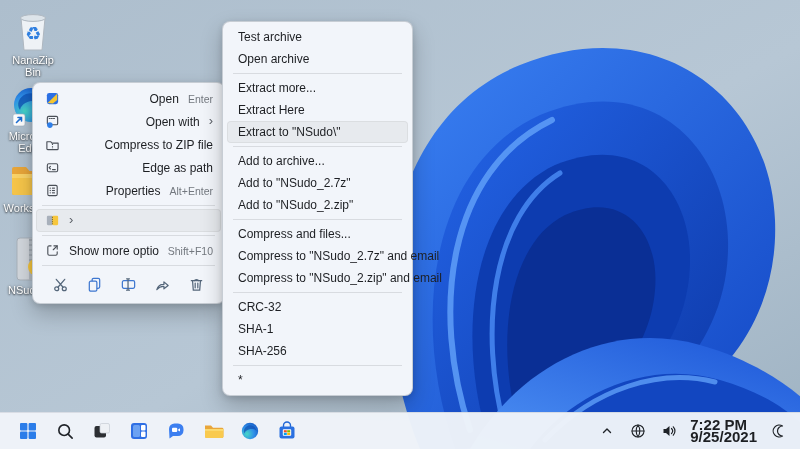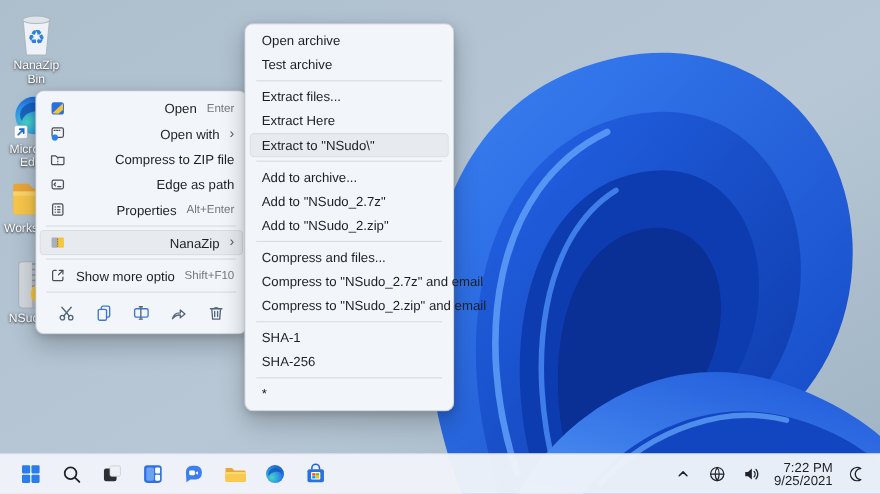--- a/index.html
+++ b/index.html
@@ -32,21 +32,21 @@
   .smi{display:flex;align-items:center;height:22px;padding:0 11px;border-radius:4px;white-space:nowrap;}
 
   
   .taskbar{position:absolute;left:0;right:0;bottom:0;height:37px;z-index:20;
            background:rgba(240,244,249,.97);border-top:1px solid rgba(120,130,145,.18);
            display:flex;align-items:center;}
   .tb-left{display:flex;align-items:center;gap:9px;padding-left:14px;}
   .tb-btn{width:28px;height:28px;border-radius:5px;display:flex;align-items:center;justify-content:center;}
   .tb-right{margin-left:auto;display:flex;align-items:center;gap:7px;padding-right:10px;}
   .tray-btn{width:24px;height:26px;display:flex;align-items:center;justify-content:center;border-radius:4px;}
-  .clock{text-align:right;font-size:12px;line-height:12.5px;color:#1d1f23;padding:0 2px;}
+  .clock{text-align:left;font-size:15px;line-height:12.5px;color:#1d1f23;padding:0 2px;font-weight:bold;}
 </style>
 </head>
 <body>
 
 <div class="desk">
 
   <svg class="wall" width="800" height="449" viewBox="0 0 800 449">
     <defs>
       <linearGradient id="bgG" x1="0" y1="0" x2="1" y2="1">
         <stop offset="0" stop-color="#adbecd"></stop>
@@ -191,21 +191,20 @@
     <div class="msep"></div>
 
     <div class="menu-item mi-hl">
       <span class="micon">
         <svg width="15" height="15" viewBox="0 0 16 16">
             <rect x="2" y="3" width="6.2" height="10" rx="1.2" fill="#a8b0bb"></rect>
             <rect x="7.8" y="3" width="6.2" height="10" rx="1.2" fill="#f6c63d"></rect>
             <path d="M7.9 4 v8" stroke="#7a6318" stroke-width="1" stroke-dasharray="1.3 1"></path>
           </svg>
       </span>
-      <span class="mlabel">NanaZip</span>
       <span class="mchev">›</span>
     </div>
 
     <div class="msep"></div>
 
     <div class="menu-item">
       <span class="micon">
         <svg width="15" height="15" viewBox="0 0 16 16" fill="none" stroke="#4a4f57" stroke-width="1.2" stroke-linecap="round" stroke-linejoin="round">
             <path d="M6.5 3 H4.5 A1.5 1.5 0 0 0 3 4.5 V11.5 A1.5 1.5 0 0 0 4.5 13 H11.5 A1.5 1.5 0 0 0 13 11.5 V9.5"></path>
             <path d="M9.5 3 H13 V6.5"></path>
@@ -249,28 +248,28 @@
             <path d="M7 5 C7 3.5 11 3.5 11 5"></path>
             <path d="M4.8 5 L5.6 15 H12.4 L13.2 5"></path>
             <path d="M7.6 7.5 V12.5 M10.4 7.5 V12.5"></path>
           </svg>
       </span>
     </div>
   </div>
 
   <div class="menu smenu">
     <div class="smi">
+        <span>Test archive</span>
+      </div>
+    <div class="smi">
         <span>Open archive</span>
       </div>
-    <div class="smi">
-        <span>Test archive</span>
-      </div>
-    <div class="msep"></div>
-    <div class="smi">
-        <span>Extract files...</span>
+    <div class="msep"></div>
+    <div class="smi">
+        <span>Extract more...</span>
       </div>
     <div class="smi">
         <span>Extract Here</span>
       </div>
     <div class="smi mi-hl">
         <span>Extract to "NSudo\"</span>
       </div>
     <div class="msep"></div>
     <div class="smi">
         <span>Add to archive...</span>
@@ -285,20 +284,23 @@
     <div class="smi">
         <span>Compress and files...</span>
       </div>
     <div class="smi">
         <span>Compress to "NSudo_2.7z" and email</span>
       </div>
     <div class="smi">
         <span>Compress to "NSudo_2.zip" and email</span>
       </div>
     <div class="msep"></div>
+    <div class="smi">
+        <span>CRC-32</span>
+      </div>
     <div class="smi">
         <span>SHA-1</span>
       </div>
     <div class="smi">
         <span>SHA-256</span>
       </div>
     <div class="msep"></div>
     <div class="smi">
         <span>*</span>
       </div>

